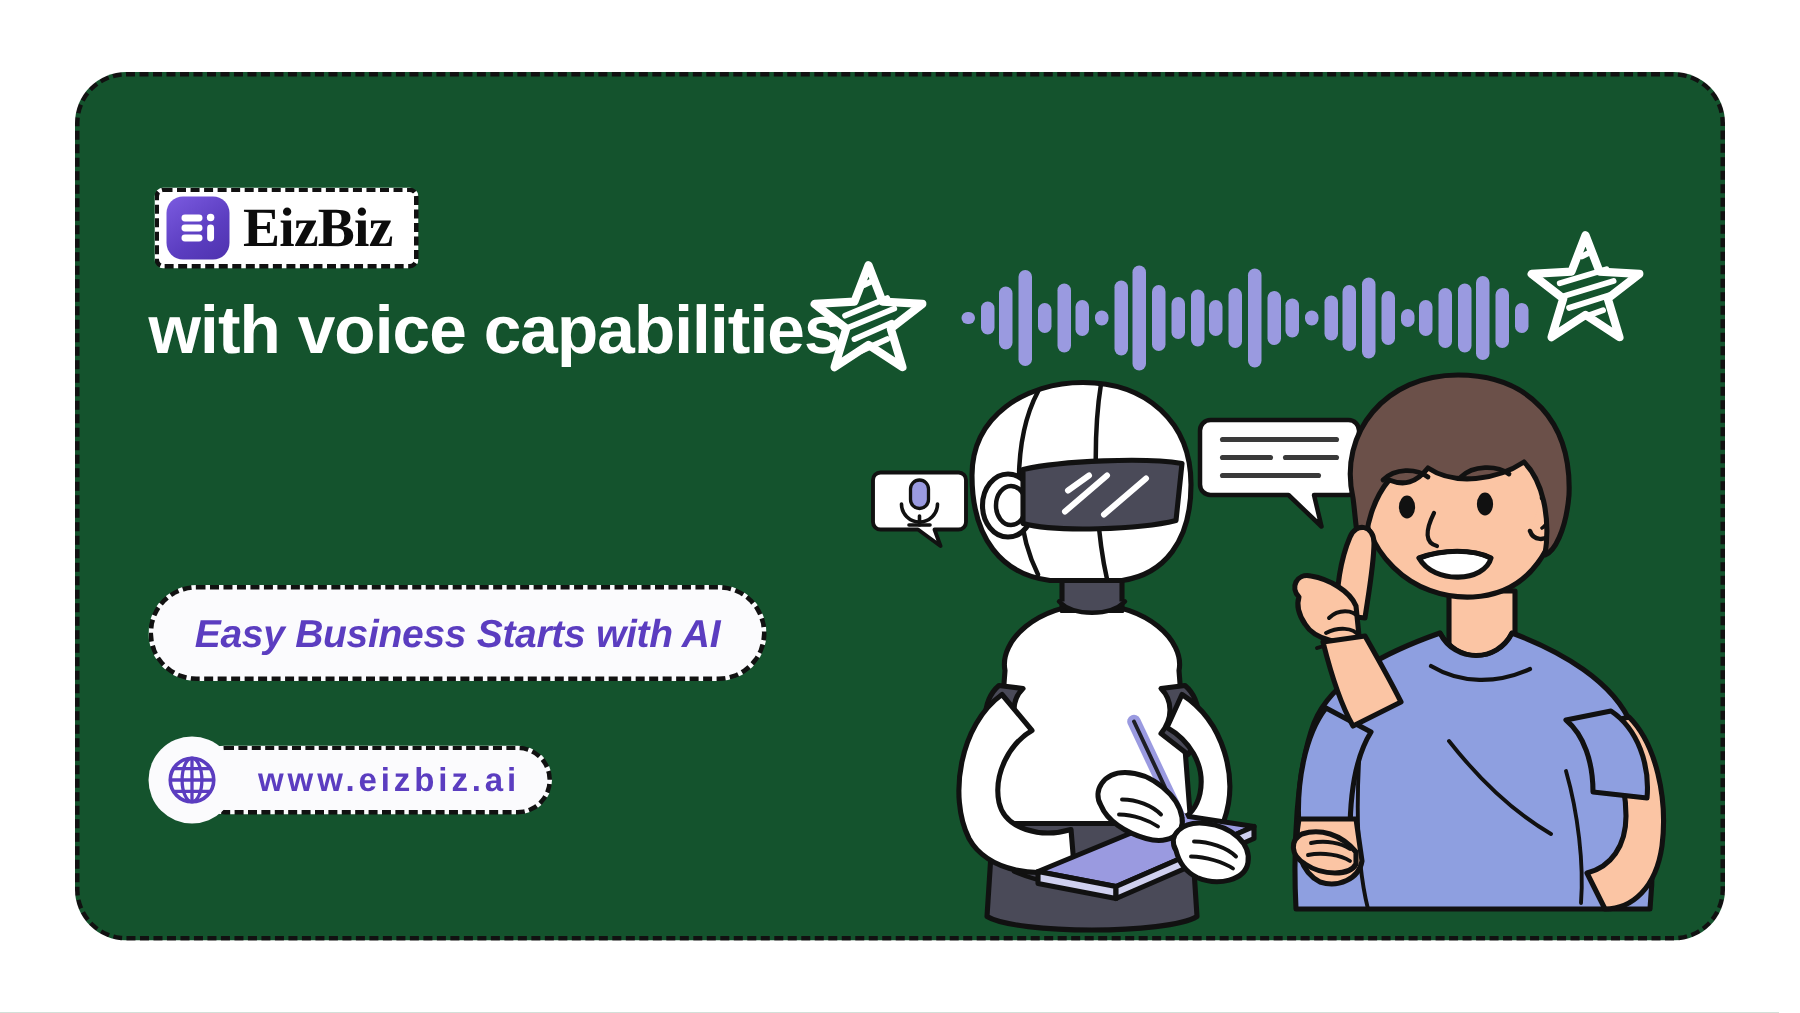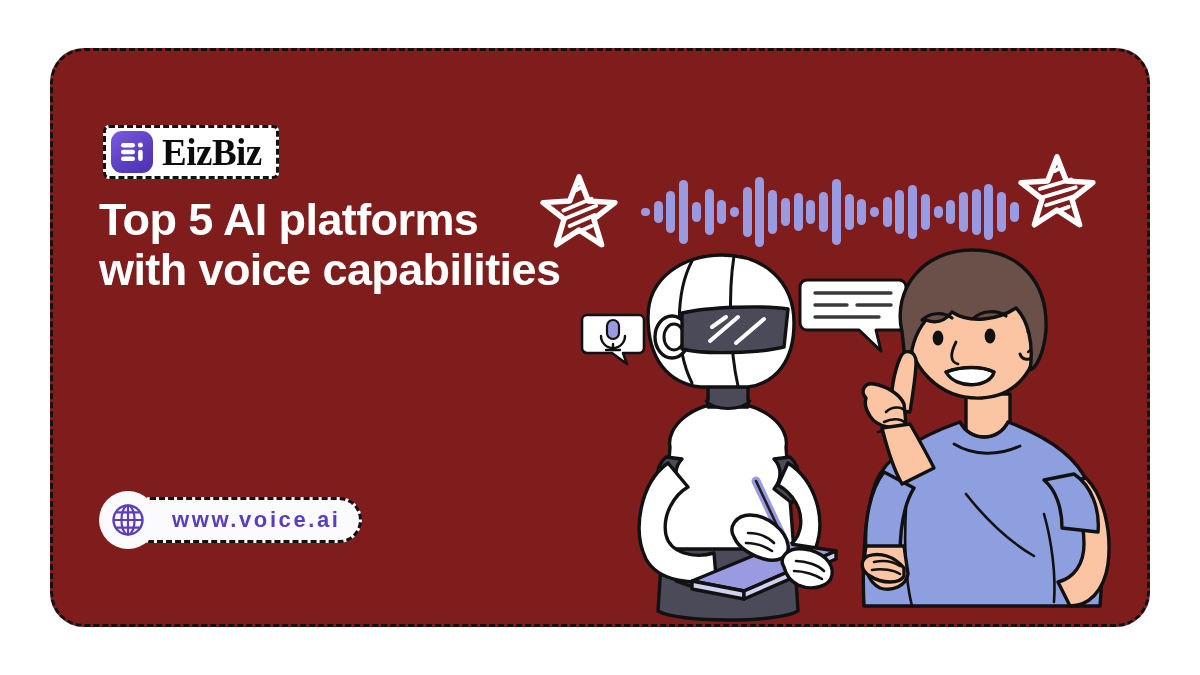--- a/index.html
+++ b/index.html
@@ -19,21 +19,21 @@
     background: #ffffff;
   }
 
   
   .card {
     position: absolute;
     left: 50px;
     top: 48px;
     width: 1100px;
     height: 579px;
-    background: #7f1d1d;
+    background: #14532d;
     border: 3px dashed #111111;
     border-radius: 34px;
     overflow: hidden;
   }
 
   
   .logo-badge {
     position: absolute;
     left: 50px;
     top: 74px;
@@ -206,38 +206,40 @@
           <rect x="4" y="12.7" width="14" height="4.6" rx="2.3" fill="#ffffff"></rect>
           <rect x="4" y="19.4" width="14" height="4.6" rx="2.3" fill="#ffffff"></rect>
           <circle cx="23.4" cy="8" r="2.5" fill="#ffffff"></circle>
           <rect x="21.1" y="12.7" width="4.6" height="11.3" rx="2.3" fill="#ffffff"></rect>
         </svg>
       </span>
       <span class="logo-word">EizBiz</span>
     </div>
 
     <h1 class="headline">
-      <span class="ln">Top 5 AI platforms</span>
       <span class="ln">with voice capabilities</span>
     </h1>
 
+    <div class="tagline">
+      <span class="tagline-text">Easy Business Starts with AI</span>
+    </div>
 
     <div class="url-row">
       <span class="url-globe">
         <svg width="36" height="36" viewBox="0 0 36 36">
           <circle cx="18" cy="18" r="14.5" fill="none" stroke="#5b3dc0" stroke-width="2.4"></circle>
           <ellipse cx="18" cy="18" rx="6.6" ry="14.5" fill="none" stroke="#5b3dc0" stroke-width="2.2"></ellipse>
           <line x1="3.5" y1="18" x2="32.5" y2="18" stroke="#5b3dc0" stroke-width="2.2"></line>
           <path d="M6.3 10.4 H29.7" stroke="#5b3dc0" stroke-width="2.1" fill="none"></path>
           <path d="M6.3 25.6 H29.7" stroke="#5b3dc0" stroke-width="2.1" fill="none"></path>
           <line x1="18" y1="3.5" x2="18" y2="32.5" stroke="#5b3dc0" stroke-width="2.2"></line>
         </svg>
       </span>
       <span class="url-pill">
-        <span class="url-text">www.voice.ai</span>
+        <span class="url-text">www.eizbiz.ai</span>
       </span>
     </div>
 
     <div class="waveform">
         <span class="wbar" style="height: 8px; background: rgb(154, 154, 224);"></span>
         <span class="wbar" style="height: 22px; background: rgb(154, 154, 224);"></span>
         <span class="wbar" style="height: 42px; background: rgb(154, 154, 224);"></span>
         <span class="wbar" style="height: 64px; background: rgb(154, 154, 224);"></span>
         <span class="wbar" style="height: 20px; background: rgb(154, 154, 224);"></span>
         <span class="wbar" style="height: 46px; background: rgb(154, 154, 224);"></span>

